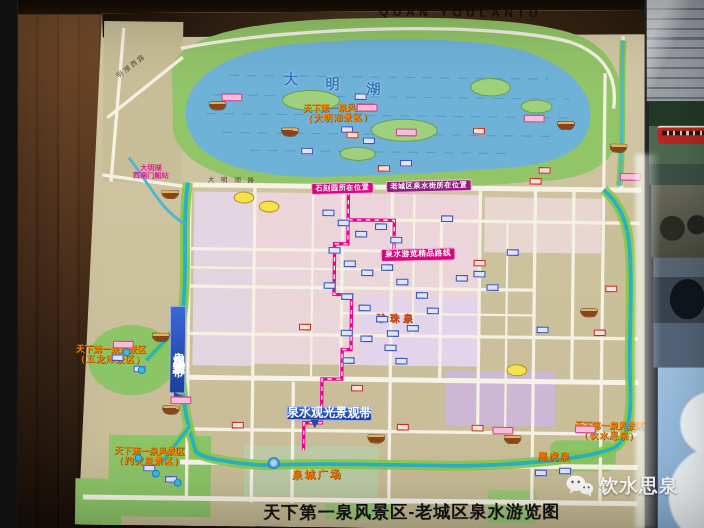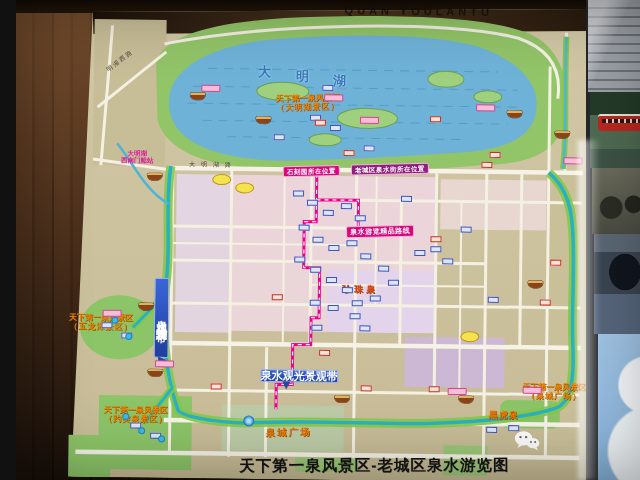--- a/index.html
+++ b/index.html
@@ -207,21 +207,21 @@
     <div class="lbl scenic" style="left:54px;top:316px;">
       <div class="l1">天下第一泉风景区</div>
       <div class="l2">（五龙潭景区）</div>
     </div>
     <div class="lbl scenic" style="left:90px;top:408px;">
       <div class="l1">天下第一泉风景区</div>
       <div class="l2">（趵突泉景区）</div>
     </div>
     <div class="lbl scenic" style="left:508px;top:380px;">
       <div class="l1">天下第一泉风景区</div>
-      <div class="l2">（泉城广场）</div>
+      <div class="l2">（饮水思泉）</div>
     </div>
 
     <div class="lbl spot" style="left:252px;top:428px;font-size:9.5px;letter-spacing:2px;transform:rotate(-2deg);">泉城广场</div>
     <div class="lbl spot" style="left:475px;top:408px;font-size:9px;letter-spacing:1px;">黑虎泉</div>
     <div class="lbl spot red" style="left:327px;top:284px;font-size:9px;letter-spacing:3px;">珍珠泉</div>
 
     <div class="lbl ribbon" style="left:266px;top:166px;transform:rotate(-2deg);">石刻园所在位置</div>
     <div class="lbl ribbon dark" style="left:334px;top:163px;transform:rotate(-2deg);">老城区泉水街所在位置</div>
     <div class="lbl ribbon" style="left:330px;top:225px;transform:rotate(-2deg);font-size:7px;">泉水游览精品路线</div>
 
@@ -340,16 +340,17 @@
     <svg width="26" height="22" viewBox="0 0 30 24">
       <ellipse cx="11" cy="9" rx="10" ry="8.2" fill="#fff"></ellipse>
       <path d="M6,15 L4,20 L10,16.5 Z" fill="#fff"></path>
       <circle cx="7.5" cy="7.5" r="1.4" fill="#5a6168"></circle>
       <circle cx="14" cy="7.5" r="1.4" fill="#5a6168"></circle>
       <ellipse cx="22" cy="14.5" rx="7.2" ry="6" fill="#fff"></ellipse>
       <path d="M26,19 L27.5,23 L22.5,20 Z" fill="#fff"></path>
       <circle cx="19.6" cy="13.2" r="1.1" fill="#5a6168"></circle>
       <circle cx="24.4" cy="13.2" r="1.1" fill="#5a6168"></circle>
     </svg>
+    <span class="txt">饮水思泉</span>
   </div>
 
   <div id="vignette"></div>
 </div>
 
 </body></html>

